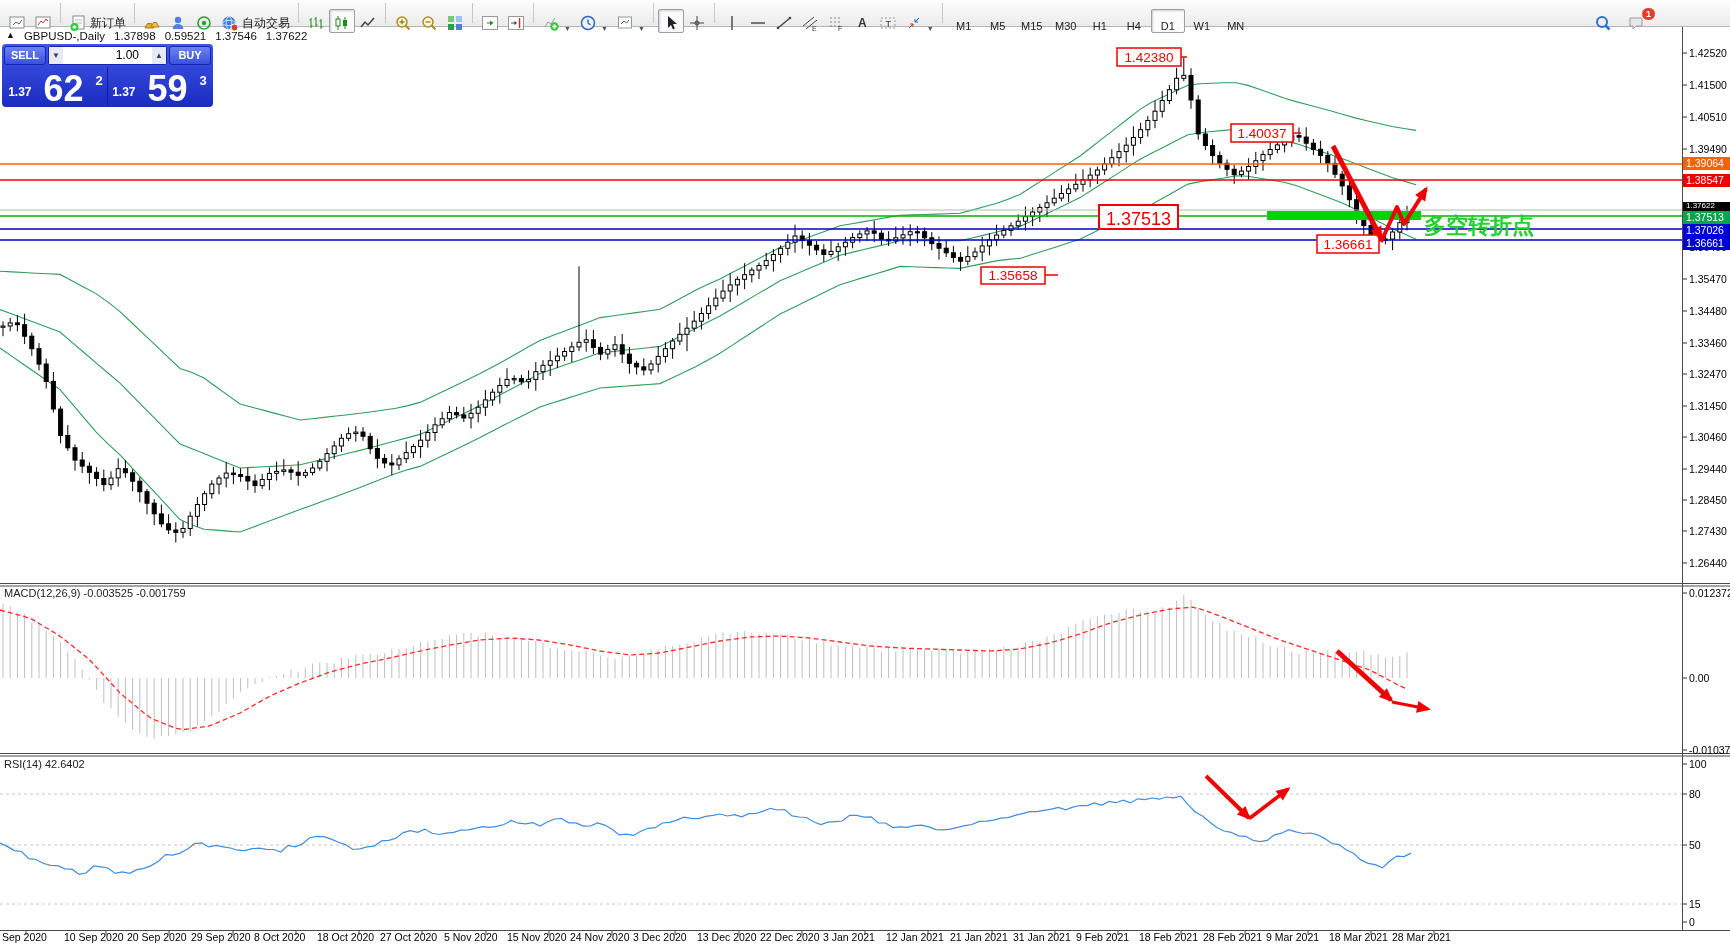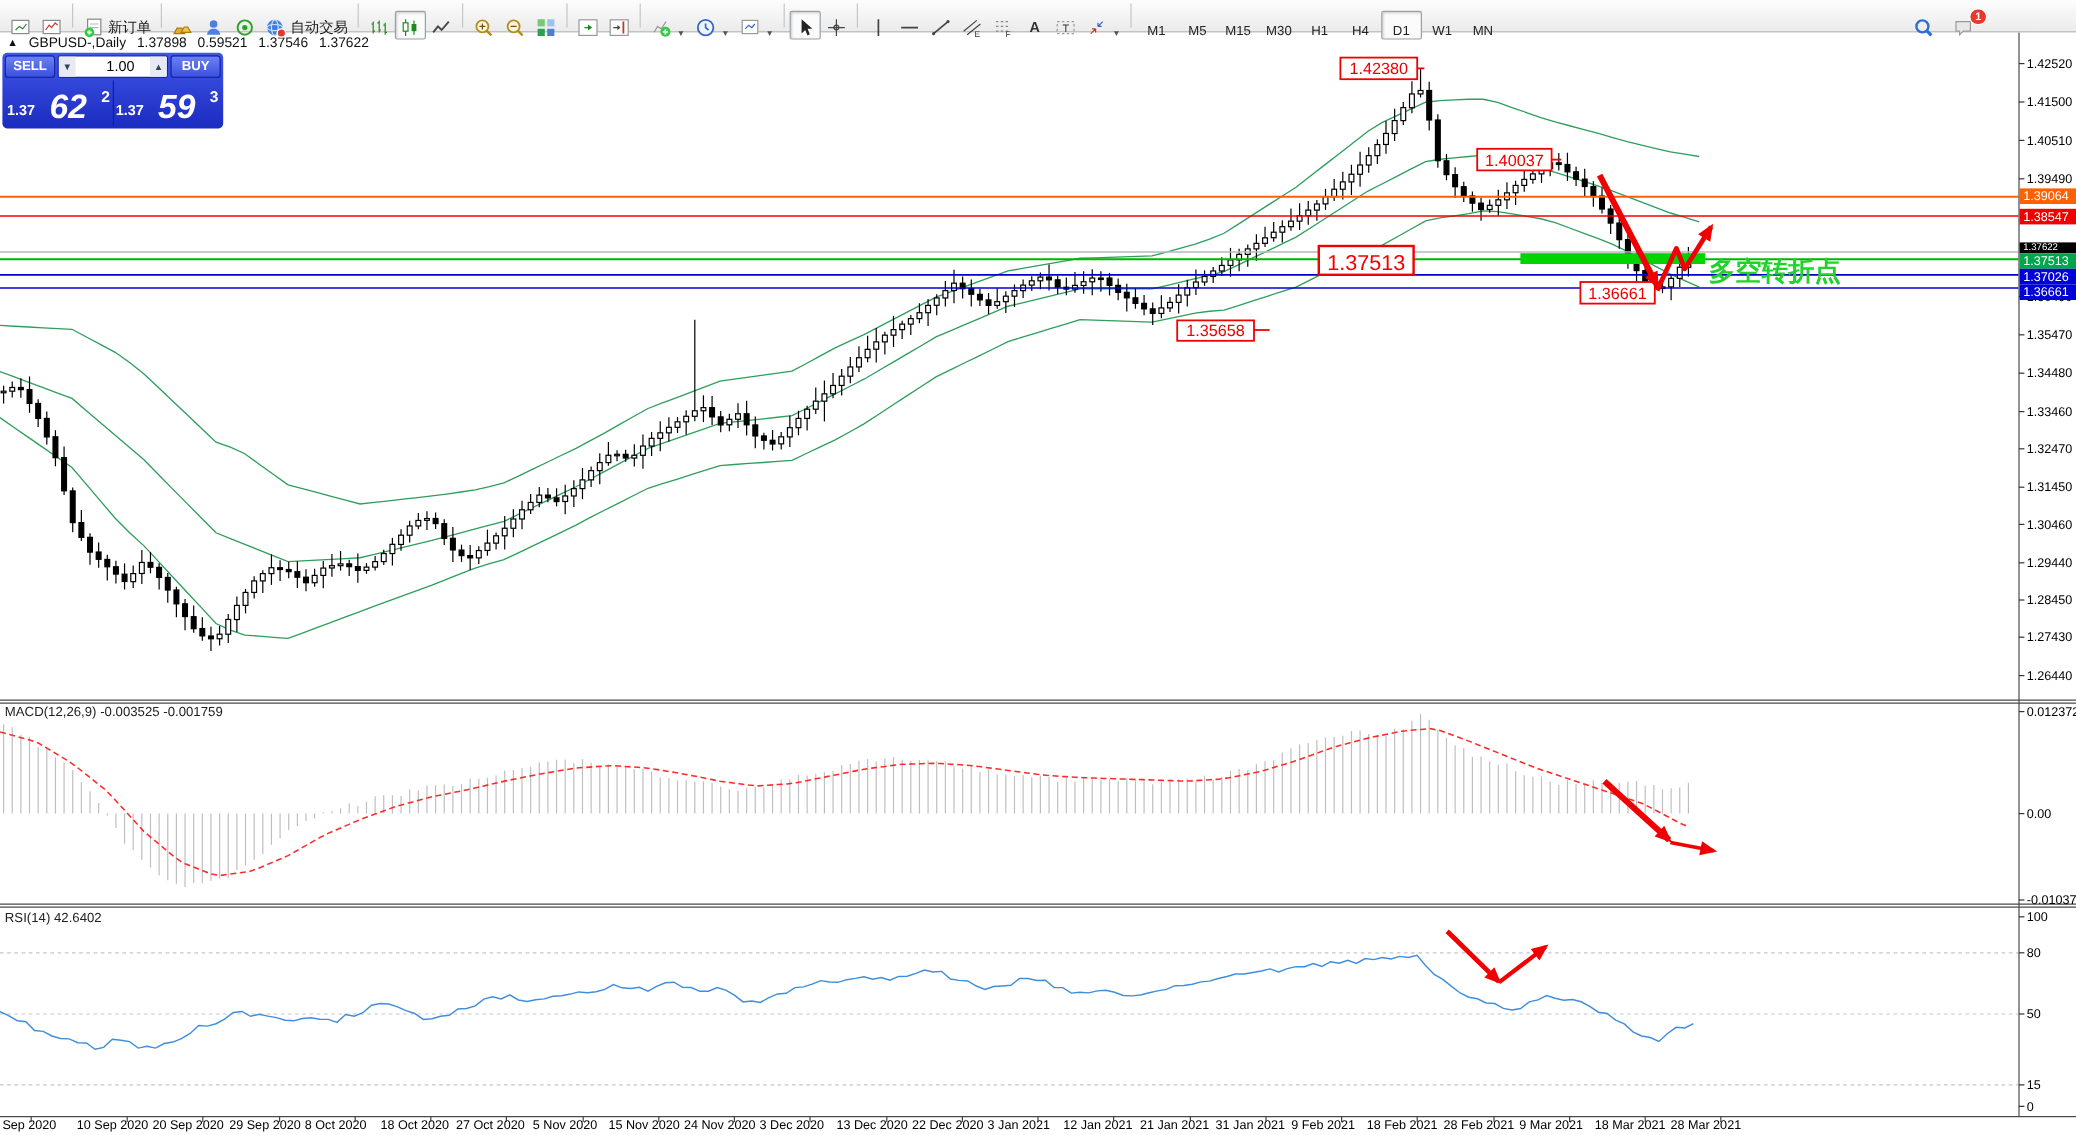--- a/index.html
+++ b/index.html
@@ -21,35 +21,35 @@
   .badge{position:relative;}
   .badge .bdg{position:absolute;top:-3px;right:-7px;background:#e8392a;color:#fff;border-radius:8px;
               font-size:9px;padding:0 4px;line-height:12px;font-weight:bold;border:1px solid #fff;}
   
   #cv{position:absolute;left:0;top:0;}
   #cv text{font-family:"Liberation Sans",sans-serif;}
   
   .quote{position:absolute;left:6px;top:30px;font-size:11.5px;color:#111;display:flex;gap:9px;
          z-index:4;font-weight:500;}
   
-  .tp{position:absolute;left:2px;top:44px;width:184px;background:linear-gradient(#4056e8,#1b2cc0);
+  .tp{position:absolute;left:2px;top:44px;width:211px;background:linear-gradient(#4056e8,#1b2cc0);
       border-radius:4px;padding:2px;box-sizing:border-box;z-index:5;}
   .tp-top{display:flex;gap:2px;height:19px;}
   .tp-sell,.tp-buy{flex:none;width:42px;border:1px solid #1626a8;border-radius:3px;
       background:linear-gradient(#6e82f2,#3a50dd);color:#fff;font-size:11px;font-weight:bold;
       line-height:17px;text-align:center;padding:0;font-family:"Liberation Sans",sans-serif;}
   .tp-vol{flex:1;display:flex;background:#fff;border-radius:2px;overflow:hidden;border:1px solid #1626a8;}
   .tp-spin{width:14px;background:#e7eaf4;color:#345;font-size:8px;display:flex;align-items:center;
            justify-content:center;}
   .tp-val{flex:1;text-align:right;font-size:12px;line-height:17px;padding-right:13px;color:#000;}
   .tp-prices{display:flex;margin-top:2px;height:38px;}
   .tp-cell{flex:1;display:flex;align-items:flex-end;justify-content:center;color:#fff;padding-bottom:2px;gap:11px;}
   .tp-cell.sellc{border-right:1px solid #0f1da0;}
   .sm{font-size:12px;font-weight:bold;margin:0 1px 4px 0;}
-  .bg{font-size:28px;font-weight:bold;line-height:29px;font-style:italic;}
+  .bg{font-size:36px;font-weight:bold;line-height:29px;}
   .sup{font-size:13px;font-weight:bold;margin:0 0 15px 1px;}
 </style>
 </head>
 <body>
 
 <div id="app">
   <svg id="cv" width="1730" height="946">
       <rect x="0" y="27" width="1730" height="919" fill="#ffffff"></rect>
       <defs>
         <marker id="ah" markerUnits="userSpaceOnUse" markerWidth="18" markerHeight="16" refX="12" refY="7" orient="auto">

